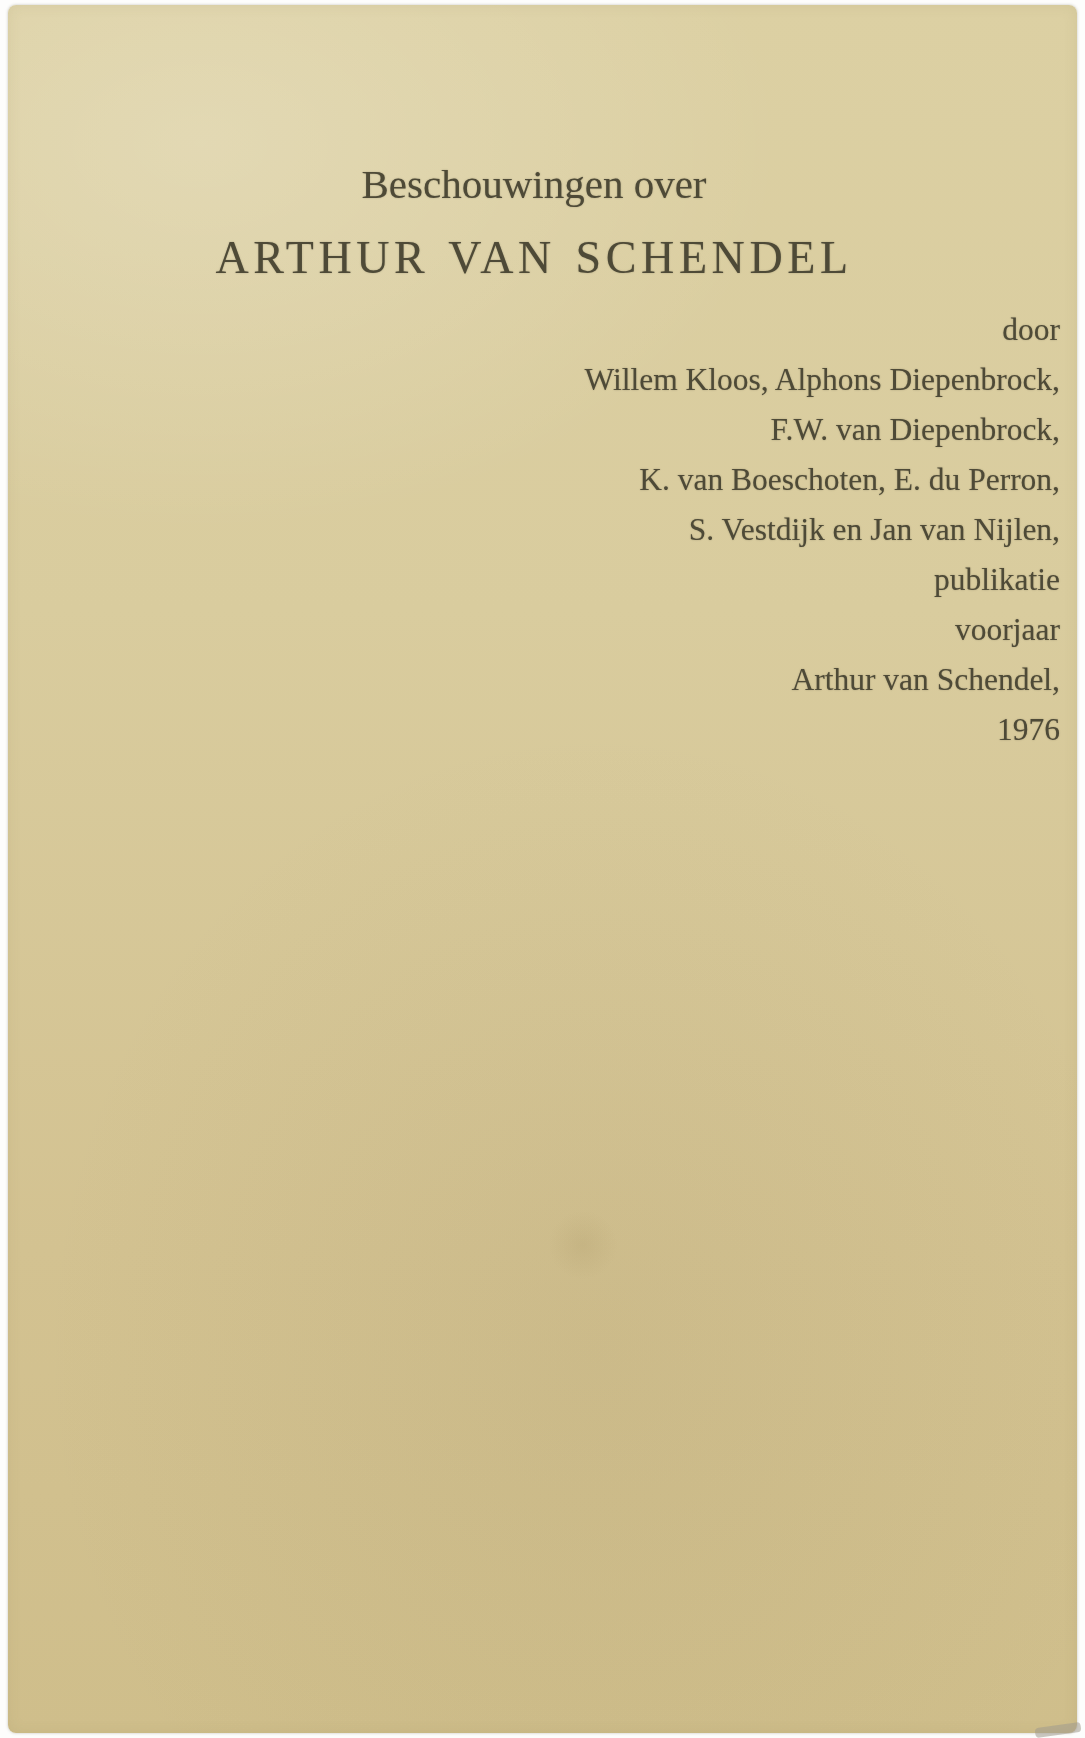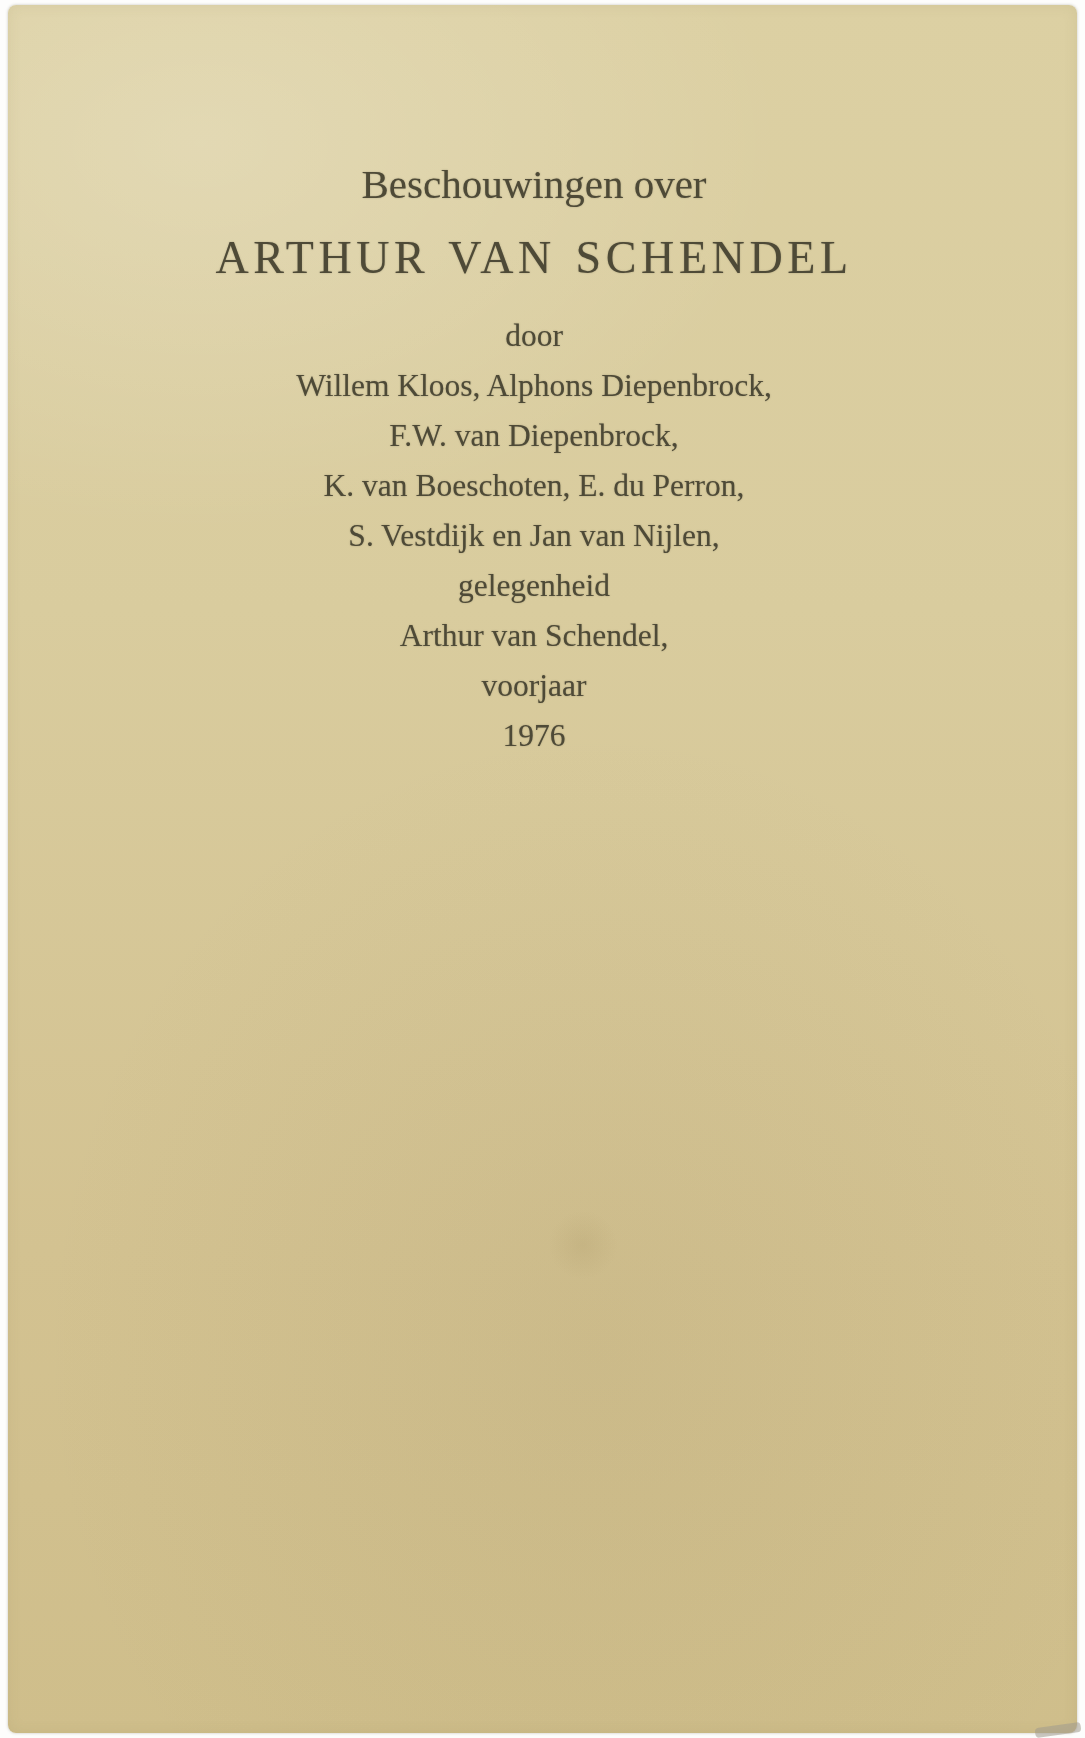--- a/index.html
+++ b/index.html
@@ -68,21 +68,22 @@
     line-height: 54px;
   }
   .title-line {
     font-size: 46px;
     line-height: 70px;
     margin-top: 12px;
     letter-spacing: 0.10em;
     word-spacing: 0.08em;
   }
   .body-lines {
-    margin-top: 18px;
+    margin-top: 12px;
+    text-align: right;
   }
   .body-line {
     font-size: 31.5px;
     line-height: 50px;
   }
 </style>
 </head>
 <body>
 
 <div class="photo-backdrop">
@@ -93,24 +94,24 @@
       <div class="title-line">ARTHUR VAN SCHENDEL</div>
 
       <div class="body-lines">
         <div class="body-line">door</div>
 
         <div class="body-line">Willem Kloos, Alphons Diepenbrock,</div>
         <div class="body-line">F.W. van Diepenbrock,</div>
         <div class="body-line">K. van Boeschoten, E. du Perron,</div>
         <div class="body-line">S. Vestdijk en Jan van Nijlen,</div>
 
-        <div class="body-line">gelegenheid</div>
+        <div class="body-line">publikatie</div>
+        <div class="body-line">voorjaar</div>
+
         <div class="body-line">Arthur van Schendel,</div>
-
-        <div class="body-line">voorjaar</div>
         <div class="body-line">1976</div>
       </div>
     </div>
 
     <div class="smudge"></div>
     <div class="corner-shadow"></div>
   </div>
 </div>
 
 </body></html>

